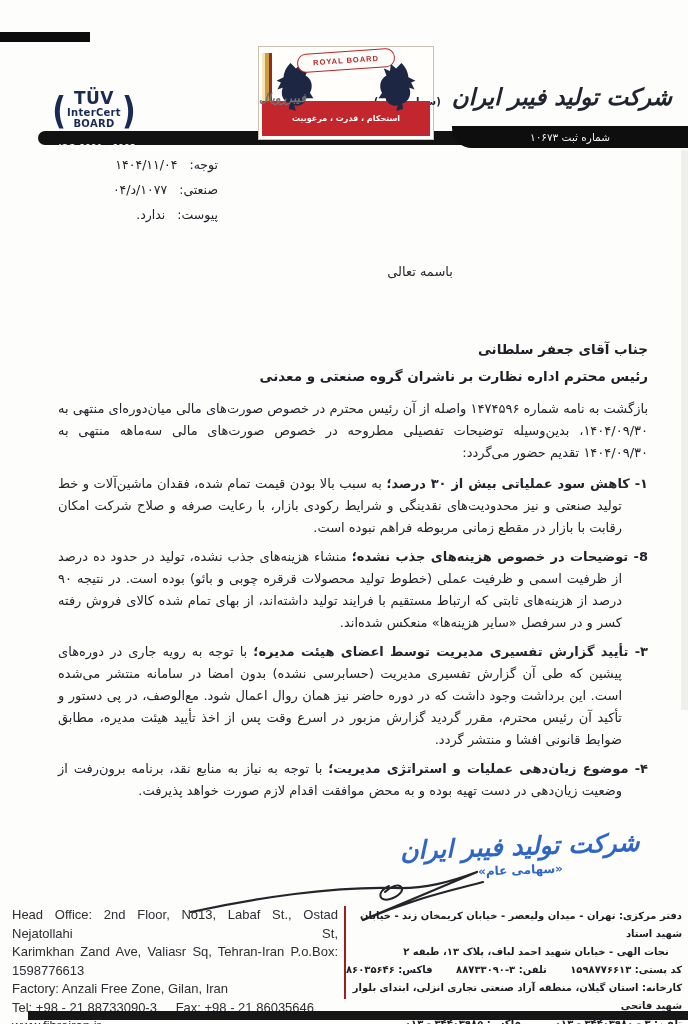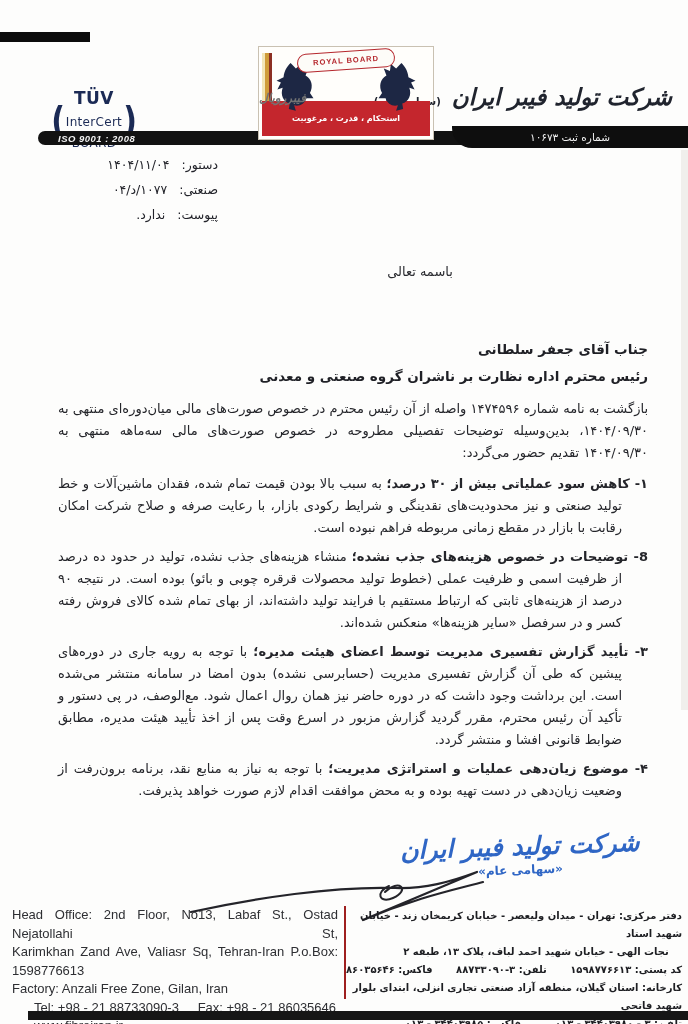--- a/index.html
+++ b/index.html
@@ -11,24 +11,24 @@
   .artifact-top{left:0;top:32px;width:90px;height:10px;background:#0c0c0c;}
   .artifact-bottom{left:28px;right:0;top:1011px;height:9px;background:#161616;}
   .artifact-right{left:681px;top:150px;width:7px;height:560px;background:#f0efec;}
 
   
   .tuv{left:48px;top:90px;width:92px;text-align:center;color:#1b2a55;}
   .tuv-row{display:flex;align-items:center;justify-content:center;gap:1px;}
   .tuv-paren{font-size:30px;font-weight:bold;transform:scaleY(1.25);line-height:30px;}
   .tuv-mid{display:flex;flex-direction:column;line-height:1;}
   .tuv-name{font-size:17px;font-weight:bold;letter-spacing:.5px;}
-  .tuv-sub{font-size:12px;font-weight:normal;letter-spacing:.3px;margin-top:9px;}
+  .tuv-sub{font-size:10px;font-weight:bold;letter-spacing:.3px;margin-top:1px;}
 
   .iso-band{left:38px;right:0;top:131px;height:14px;background:#121212;border-radius:10px 0 0 10px;}
-  .iso-text{left:58px;top:132px;height:16px;line-height:14px;color:#f4f4f4;font-size:9.5px;
+  .iso-text{left:58px;top:140px;height:16px;line-height:14px;color:#f4f4f4;font-size:9.5px;
             font-style:italic;font-weight:bold;letter-spacing:.5px;font-family:"Liberation Sans",sans-serif;}
   .reg-band{left:452px;right:0;top:126px;height:22px;background:#0e0e0e;border-radius:0 0 0 20px;
             display:flex;align-items:center;justify-content:center;}
   .reg-text{color:#f2f2f2;font-size:10.5px;direction:rtl;letter-spacing:.5px;}
 
   .company{right:16px;top:84px;direction:rtl;text-align:right;color:#20242e;white-space:nowrap;}
   .company-big{font-size:23px;font-weight:bold;font-style:italic;}
   .company-small{font-size:10px;font-weight:bold;margin-right:6px;}
 
   
@@ -73,21 +73,21 @@
   .stamp-l1{font-size:25px;font-weight:bold;font-style:italic;line-height:30px;}
   .stamp-l2{font-size:12px;font-weight:bold;line-height:16px;}
   .sig{left:185px;top:858px;width:330px;height:75px;}
 
   
   .divider{left:344px;top:906px;width:2px;height:93px;background:#9e1f1f;}
   .f-en{left:12px;top:906px;width:326px;font-family:"Liberation Sans",sans-serif;
         font-size:13px;line-height:18.5px;color:#2e2f33;}
   .en-justify{text-align:justify;text-align-last:justify;}
   .en-pair span{display:inline-block;}
-  .en-pair .w1{width:160px;margin-left:22px;}
+  .en-pair .w1{width:160px;}
   .f-fa{right:6px;top:907px;width:336px;direction:rtl;font-size:10px;font-weight:600;
         line-height:18px;color:#1d1e22;text-align:right;}
   .fa-center{text-align:center;margin-left:44px;}
   .fa-flex{display:flex;justify-content:space-between;}
   .fa-flex2{display:flex;justify-content:flex-start;gap:34px;}
 </style>
 </head>
 <body>
 
 <div class="page">
@@ -126,21 +126,21 @@
     <div class="rb-slogan">استحکام ، قدرت ، مرغوبیت</div>
   </div>
 
   <div class="abs company">
     <span class="company-big">شرکت تولید فیبر ایران</span>
     <span class="company-small">(سهامی عام)</span>
   </div>
 
   <div class="abs meta">
     <div class="meta-row">
-      <span class="meta-label">دستور:</span>
+      <span class="meta-label">توجه:</span>
       <span>۱۴۰۴/۱۱/۰۴</span>
     </div>
     <div class="meta-row">
       <span class="meta-label">صنعتی:</span>
       <span>۱۰۷۷/د/۰۴</span>
     </div>
     <div class="meta-row">
       <span class="meta-label">پیوست:</span>
       <span>ندارد.</span>
     </div>

